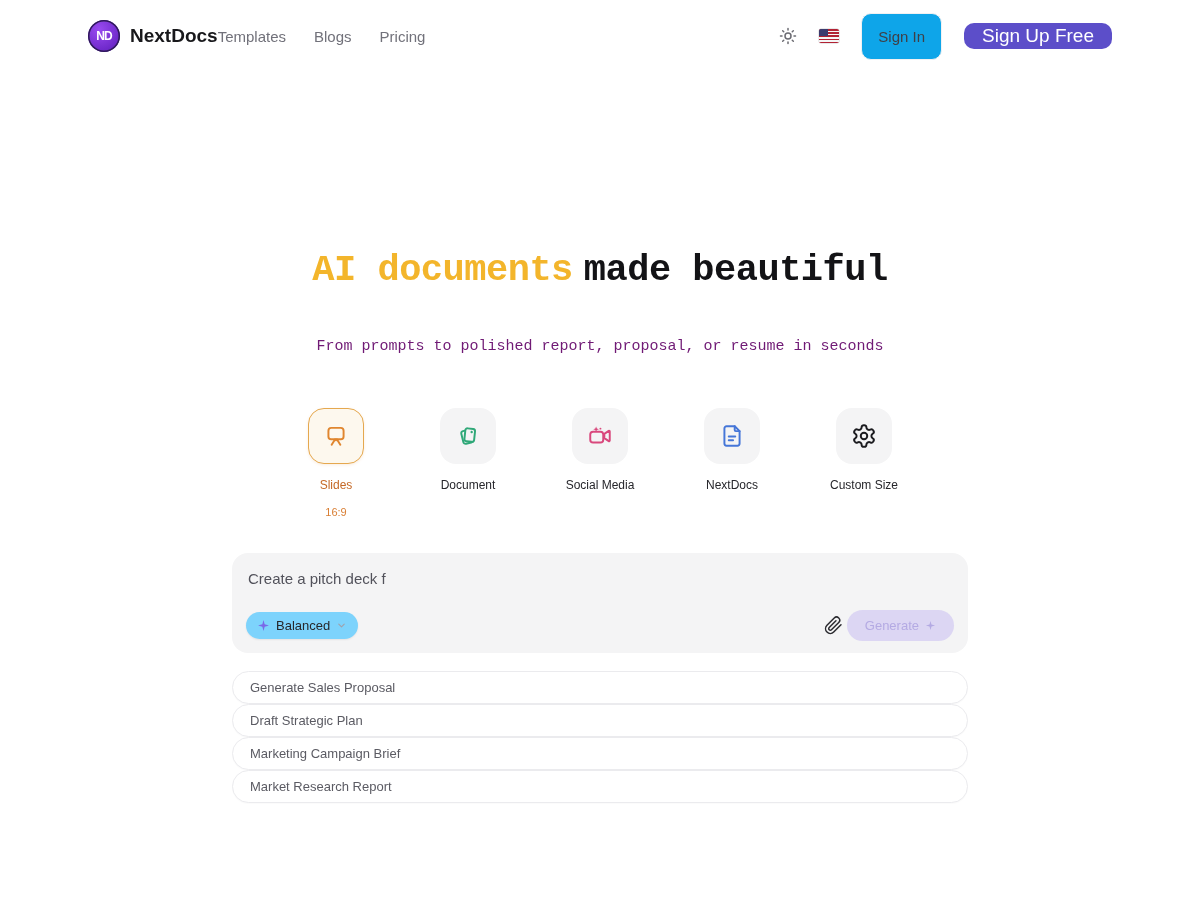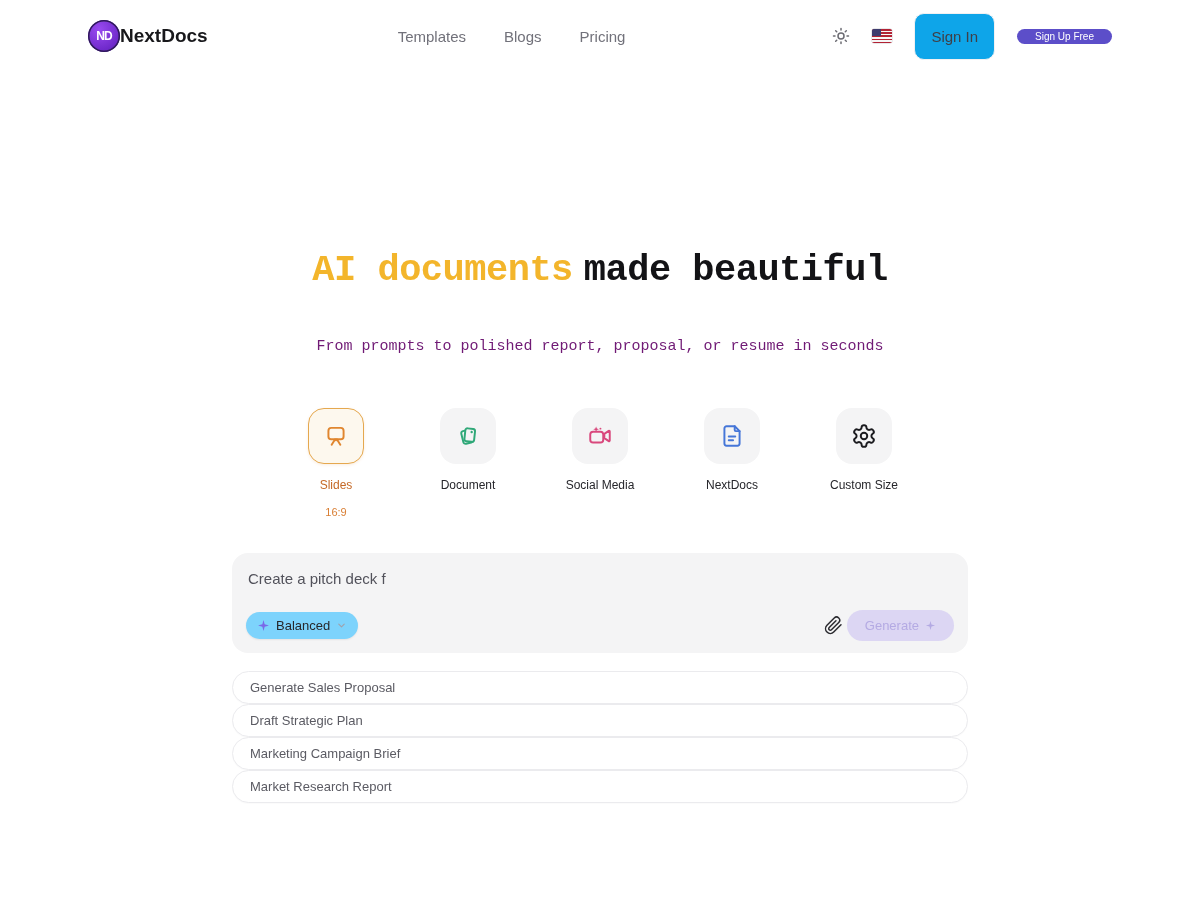--- a/index.html
+++ b/index.html
@@ -1,40 +1,40 @@
 <!DOCTYPE html>
 <html><head>
 <meta charset="utf-8">
 <style>
   * { margin:0; padding:0; box-sizing:border-box; }
   html,body { width:1200px; height:900px; background:#ffffff; font-family:"Liberation Sans", sans-serif; }
   .page { position:relative; width:1200px; height:900px; background:#fff; overflow:hidden; }
 
   
   .header { display:flex; align-items:center; height:72px; padding:0 88px; }
-  .brand { display:flex; align-items:center; cursor:pointer; }
+  .brand { display:flex; align-items:center; gap:10px; cursor:pointer; }
   .logo-circle {
     width:32px; height:32px; border-radius:50%;
     background:radial-gradient(circle at 35% 30%, #9a4bf0, #6d28c9 70%, #4c1d95);
     display:flex; align-items:center; justify-content:center;
     box-shadow:0 0 0 1.5px #2e1b57 inset;
   }
   .logo-circle span { color:#fff; font-size:12px; font-weight:bold; letter-spacing:-1px; }
   .brand-name { font-size:19px; font-weight:bold; color:#18181b; }
-  .nav { display:flex; gap:38px; margin-left:190px; }
+  .nav { display:flex; gap:28px; }
   .nav a { font-size:15px; color:#71717a; text-decoration:none; cursor:pointer; }
   .header-actions { margin-left:auto; display:flex; align-items:center; gap:22px; }
   .icon-btn { background:none; border:none; cursor:pointer; display:flex; align-items:center; }
   .flag { position:relative; width:20px; height:14px; border-radius:2px; overflow:hidden;
     background:repeating-linear-gradient(#b22234 0 1.6px, #f6f6f6 1.6px 3.2px); box-shadow:0 0 0 0.5px #d4d4d8; }
   .flag::after { content:""; position:absolute; top:0; left:0; width:9px; height:7px; background:#3c3b6e; }
   .btn-signin { background:#0ea5e9; border:1px solid #f1f1f3; border-radius:10px; padding:14px 16px;
     font-size:15px; color:#3f3f46; cursor:pointer; font-family:inherit; }
   .btn-signup { background:#5c4ec9; border:none; border-radius:10px; padding:2px 18px;
-    font-size:10px; color:#fff; cursor:pointer; font-family:inherit; }
+    font-size:19px; color:#fff; cursor:pointer; font-family:inherit; }
 
   
   .hero { text-align:center; margin-top:176px;font-family:Liberation Mono, monospace; }
   .hero-title { font-size:37px; font-weight:bold; line-height:44px; color:#131316; letter-spacing:-0.5px; }
   .hero-title .hl { color:#f3b52b; margin-right:11px; }
   .hero-sub { margin-top:46px; font-size:15px; color:#701a75; }
 
   
   .formats { display:flex; justify-content:center; align-items:flex-start; gap:20px; margin-top:53px; height:121px; }
   .format-option { width:112px; display:flex; flex-direction:column; align-items:center; cursor:pointer; }

